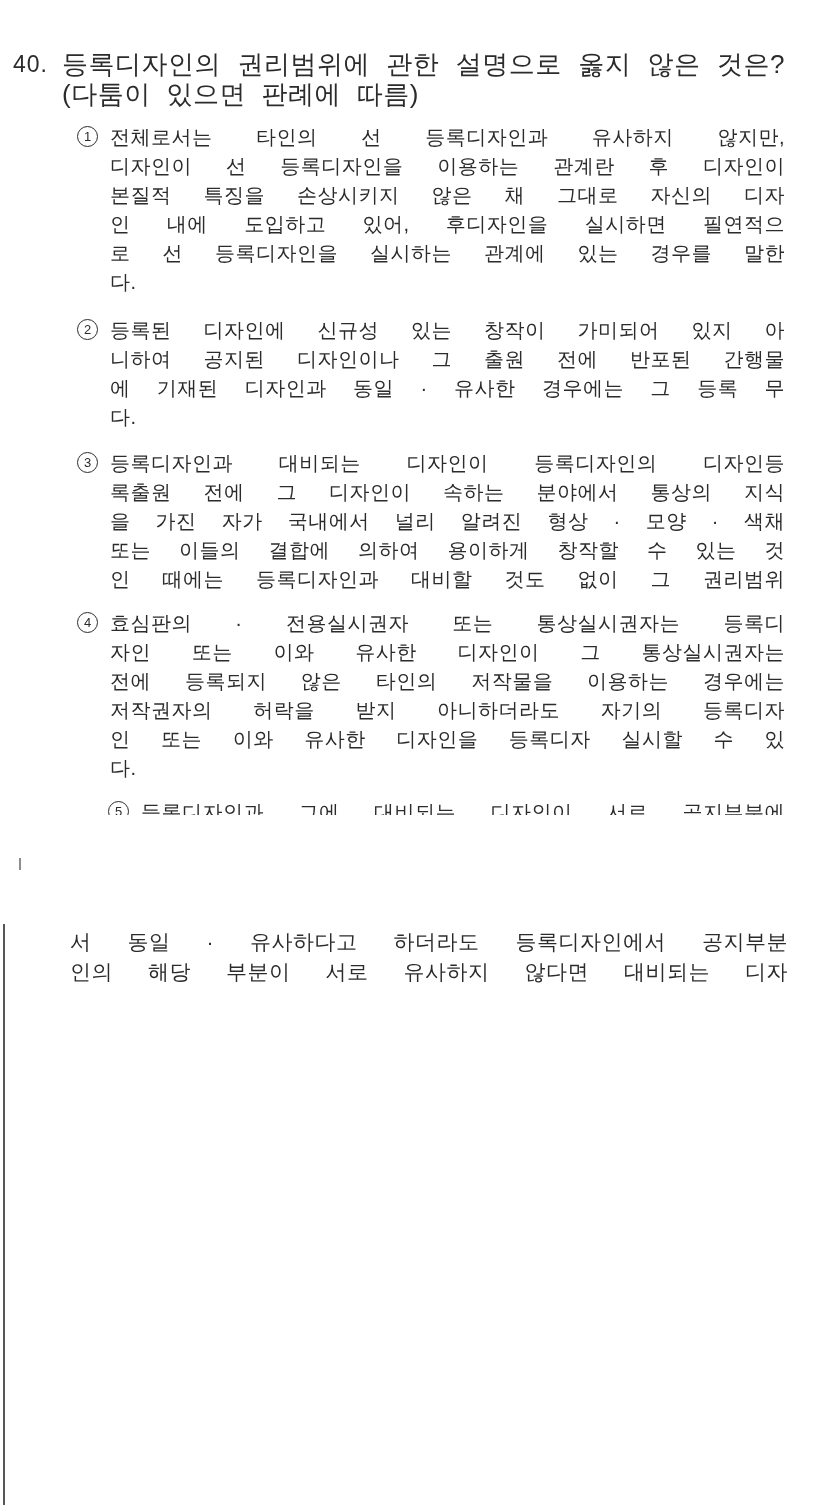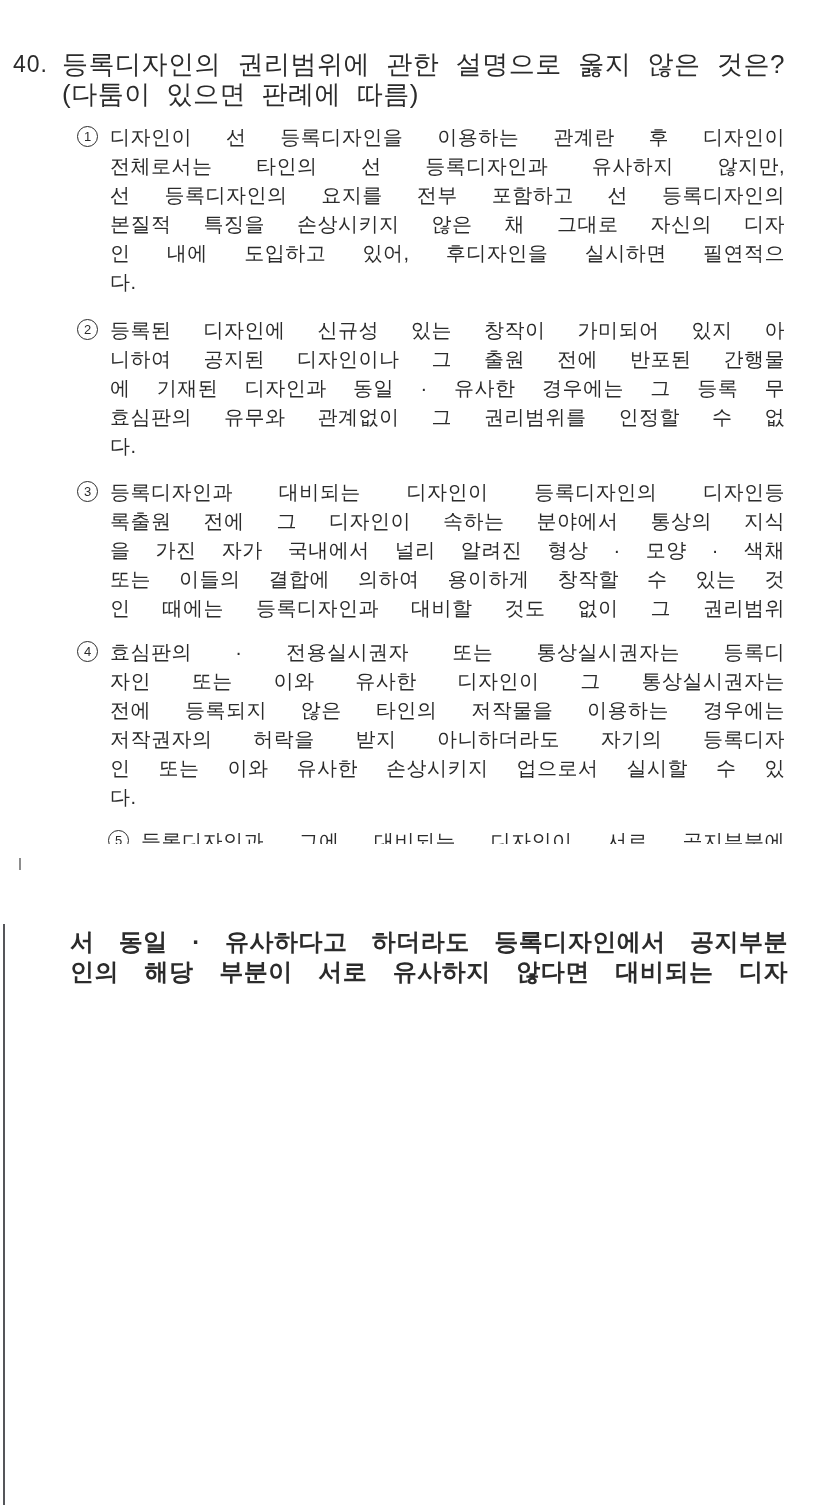--- a/index.html
+++ b/index.html
@@ -46,21 +46,21 @@
   
   .clip-row {
     height: 17px; overflow: hidden;
     margin-top: 15px; margin-left: 31px;
     display: flex;
   }
   .clip-row .obody { width: 644px; }
 
   .cont {
     position: absolute; left: 70px; top: 886px;
-    width: 718px; font-size: 24px; line-height: 30px; font-weight: bold;
+    width: 718px; font-size: 21px; line-height: 30px;
   }
 
   
   .vline { position: absolute; left: 3px; top: 883px; width: 2px; height: 620px; background: #55565a; }
   .hline { position: absolute; left: 0px; top: 1499px; width: 306px; height: 2px; background: #55565a; }
   .tick  { position: absolute; left: 19px; top: 817px; width: 2px; height: 12px; background: #8d8d8d; }
 </style>
 </head>
 <body>
 
@@ -74,38 +74,37 @@
     </div>
   </div>
 
   <div class="options">
 
     <div class="opt">
       <div class="marker">
         <span class="circ">1</span>
       </div>
       <div class="obody">
+        <div class="tline jl">전체로서는 타인의 선 등록디자인과 유사하지 않지만,</div>
         <div class="tline jl">디자인이 선 등록디자인을 이용하는 관계란 후 디자인이</div>
-        <div class="tline jl">전체로서는 타인의 선 등록디자인과 유사하지 않지만,</div>
-        <div class="tline jl">선 등록디자인의 요지를 전부 포함하고 선 등록디자인의</div>
         <div class="tline jl">본질적 특징을 손상시키지 않은 채 그대로 자신의 디자</div>
         <div class="tline jl">인 내에 도입하고 있어, 후디자인을 실시하면 필연적으</div>
+        <div class="tline jl">로 선 등록디자인을 실시하는 관계에 있는 경우를 말한</div>
         <div class="tline">다.</div>
       </div>
     </div>
 
     <div class="opt mt19">
       <div class="marker">
         <span class="circ">2</span>
       </div>
       <div class="obody">
         <div class="tline jl">등록된 디자인에 신규성 있는 창작이 가미되어 있지 아</div>
         <div class="tline jl">니하여 공지된 디자인이나 그 출원 전에 반포된 간행물</div>
         <div class="tline jl">에 기재된 디자인과 동일 · 유사한 경우에는 그 등록 무</div>
-        <div class="tline jl">효심판의 유무와 관계없이 그 권리범위를 인정할 수 없</div>
         <div class="tline">다.</div>
       </div>
     </div>
 
     <div class="opt mt17">
       <div class="marker">
         <span class="circ">3</span>
       </div>
       <div class="obody">
         <div class="tline jl">등록디자인과 대비되는 디자인이 등록디자인의 디자인등</div>
@@ -118,21 +117,21 @@
 
     <div class="opt mt15">
       <div class="marker">
         <span class="circ">4</span>
       </div>
       <div class="obody">
         <div class="tline jl">효심판의 · 전용실시권자 또는 통상실시권자는 등록디</div>
         <div class="tline jl">자인 또는 이와 유사한 디자인이 그 통상실시권자는</div>
         <div class="tline jl">전에 등록되지 않은 타인의 저작물을 이용하는 경우에는</div>
         <div class="tline jl">저작권자의 허락을 받지 아니하더라도 자기의 등록디자</div>
-        <div class="tline jl">인 또는 이와 유사한 손상시키지 업으로서 실시할 수 있</div>
+        <div class="tline jl">인 또는 이와 유사한 디자인을 등록디자 실시할 수 있</div>
         <div class="tline">다.</div>
       </div>
     </div>
 
     <div class="clip-row">
       <div class="marker">
         <span class="circ">5</span>
       </div>
       <div class="obody">
         <div class="tline jl">등록디자인과 그에 대비되는 디자인이 서로 공지부분에</div>

